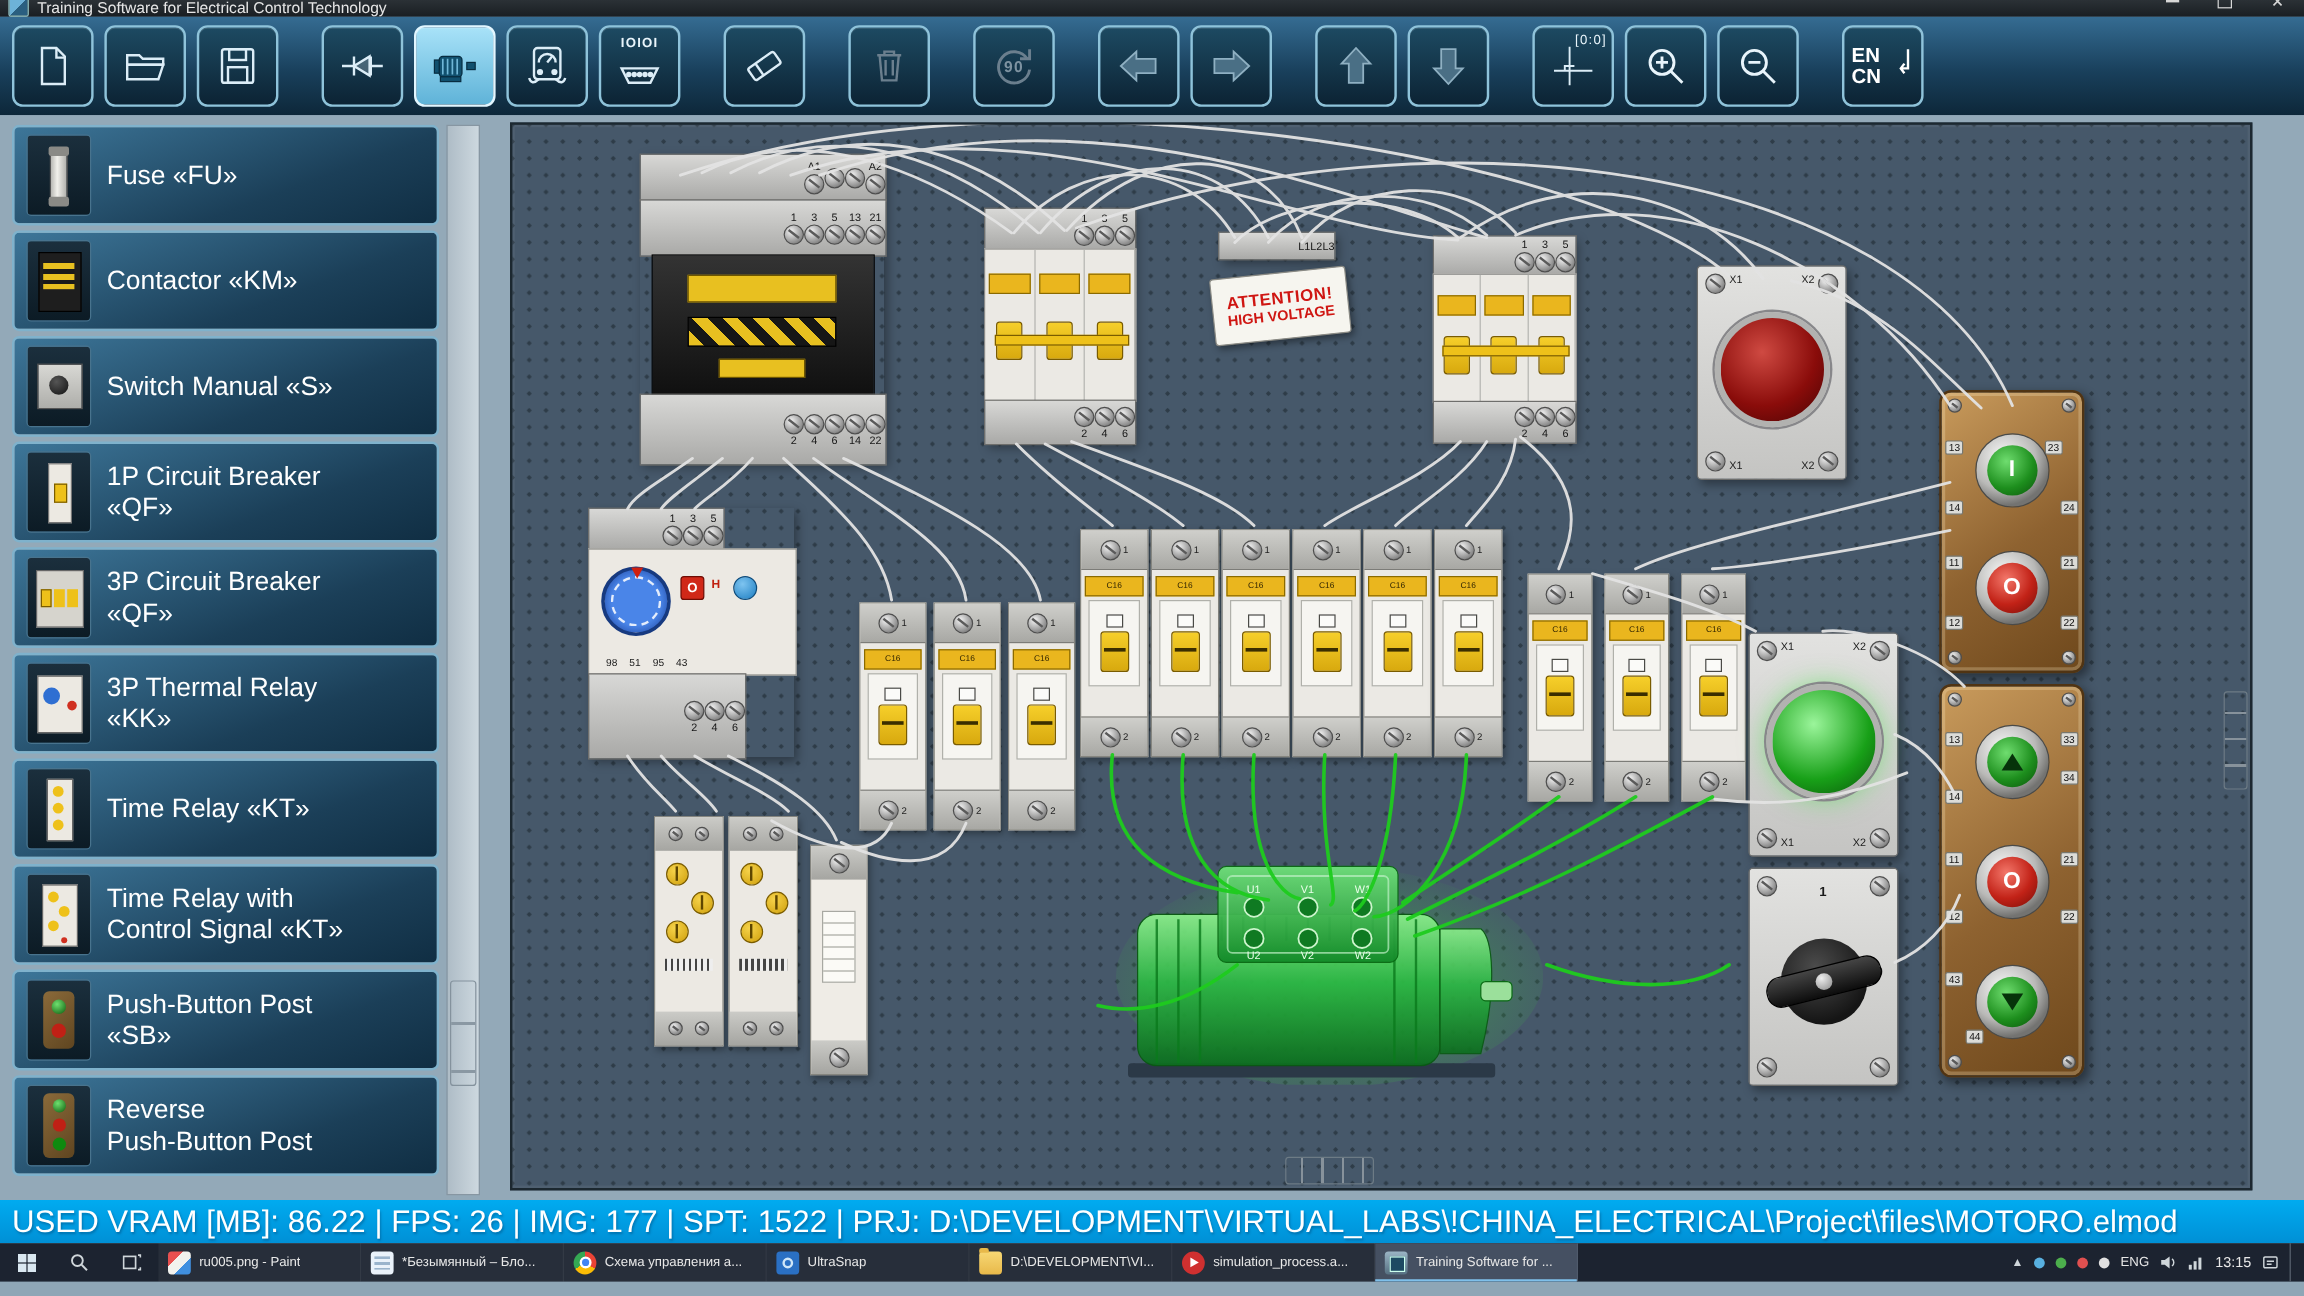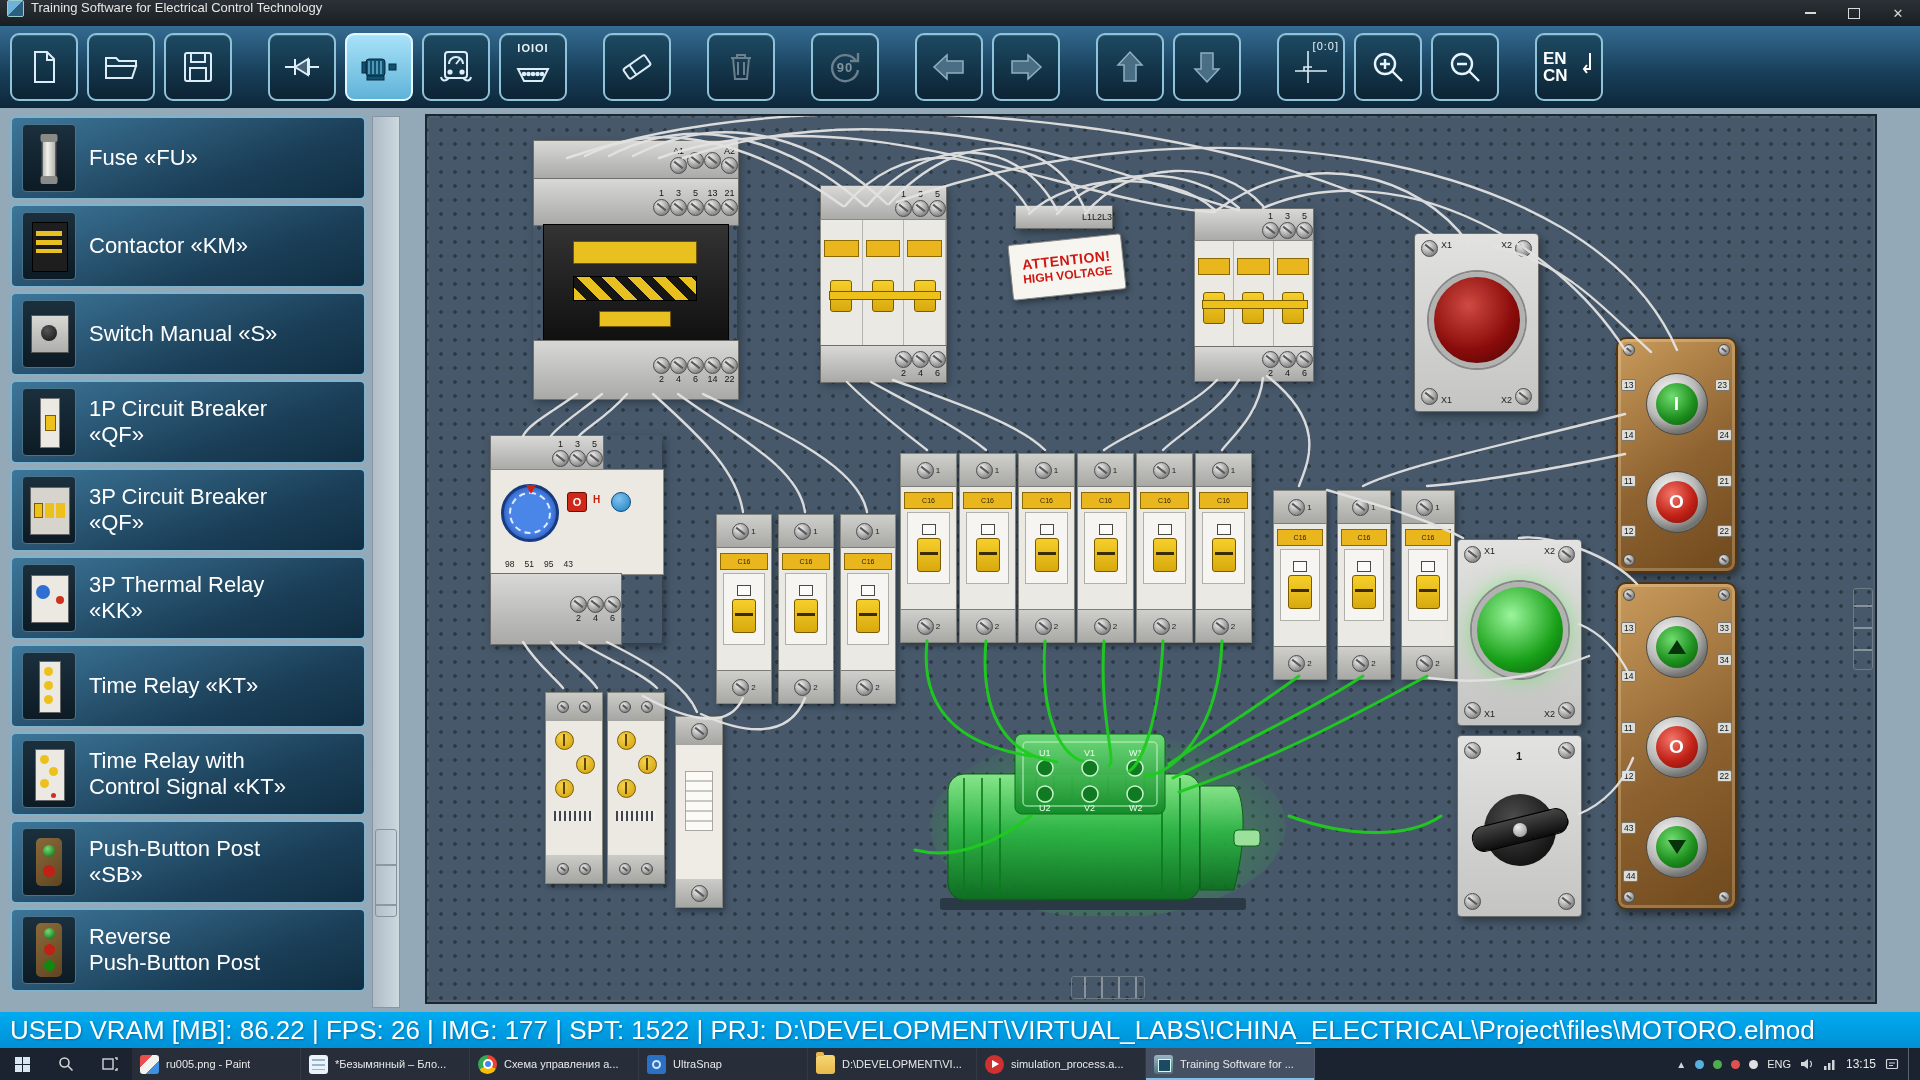--- a/index.html
+++ b/index.html
@@ -1,18 +1,18 @@
 <!DOCTYPE html>
 <html><head>
 <meta charset="utf-8">
 <style>
   html,body{margin:0;padding:0;width:1920px;height:1080px;overflow:hidden;font-family:"Liberation Sans",sans-serif;background:#8ea6b6}
   .app{position:relative;width:1920px;height:1080px}
   
-  .titlebar{height:26px;background:linear-gradient(#2b3136,#191e22);display:flex;align-items:flex-start;color:#e6e6e6;font-size:13px}
+  .titlebar{height:14px;background:linear-gradient(#2b3136,#191e22);display:flex;align-items:flex-end;color:#e6e6e6;font-size:13px}
   .app-ico{width:15px;height:15px;margin:0 7px;background:linear-gradient(135deg,#6db2d8 0 50%,#2a5f80 50%);border:1px solid #9cc;border-radius:2px}
   .title{flex:1}
   .wc{width:44px;height:26px;display:flex;align-items:center;justify-content:center;color:#d8d8d8}
   .wc-min{width:11px;height:2px;background:#d8d8d8}
   .wc-max{width:10px;height:9px;border:1.5px solid #d8d8d8}
   .wc-x{font-size:13px}
   
   .toolbar{height:82px;background:linear-gradient(#356c92,#19405c 55%,#0d2739);display:flex;align-items:center;padding:0 10px;gap:9px}
   .tspace{width:18px;flex:none}
   .tbtn{width:64px;height:64px;flex:none;border-radius:9px;border:2px solid #8fc3da;background:linear-gradient(#1d4a62,#0c2334);display:flex;align-items:center;justify-content:center;position:relative;box-shadow:inset 0 1px 0 rgba(255,255,255,.15)}
@@ -560,21 +560,21 @@
         <span class="xlab" style="right:26px;bottom:6px">X2</span>
         <div class="lens redl" style="top:38px;width:86px;height:86px"></div>
       </div>
 
       <div class="post" style="left:1189px;top:221px;width:117px;height:232px">
         <i class="screw sm" style="position:absolute;left:5px;top:5px"></i>
         <i class="screw sm" style="position:absolute;right:5px;top:5px"></i>
         <i class="screw sm" style="position:absolute;left:5px;bottom:5px"></i>
         <i class="screw sm" style="position:absolute;right:5px;bottom:5px"></i>
         <span class="ttab" style="left:3px;top:40px">13</span>
-        <span class="ttab" style="right:5px;top:40px">23</span>
+        <span class="ttab" style="right:16px;top:40px">23</span>
         <span class="ttab" style="left:3px;top:90px">14</span>
         <span class="ttab" style="right:3px;top:90px">24</span>
         <div class="pbtn" style="top:34px">
             <div class="pcap green">I</div>
           </div>
         <span class="ttab" style="left:3px;top:136px">11</span>
         <span class="ttab" style="right:3px;top:136px">21</span>
         <span class="ttab" style="left:3px;top:186px">12</span>
         <span class="ttab" style="right:3px;top:186px">22</span>
         <div class="pbtn" style="top:132px">
@@ -835,21 +835,21 @@
             </div>
           </div>
         <span class="ttab" style="left:3px;top:138px">11</span>
         <span class="ttab" style="right:3px;top:138px">21</span>
         <span class="ttab" style="left:3px;top:186px">12</span>
         <span class="ttab" style="right:3px;top:186px">22</span>
         <div class="pbtn" style="top:132px">
             <div class="pcap red">O</div>
           </div>
         <span class="ttab" style="left:3px;top:238px">43</span>
-        <span class="ttab" style="left:5px;top:286px">44</span>
+        <span class="ttab" style="left:20px;top:286px">44</span>
         <div class="pbtn" style="top:232px">
             <div class="pcap green">
               <span class="tri-down"></span>
             </div>
           </div>
       </div>
 
       <div class="ktu" style="left:118px;top:576px;height:190px">
         <div class="ktcap">
             <i class="screw sm"></i>

